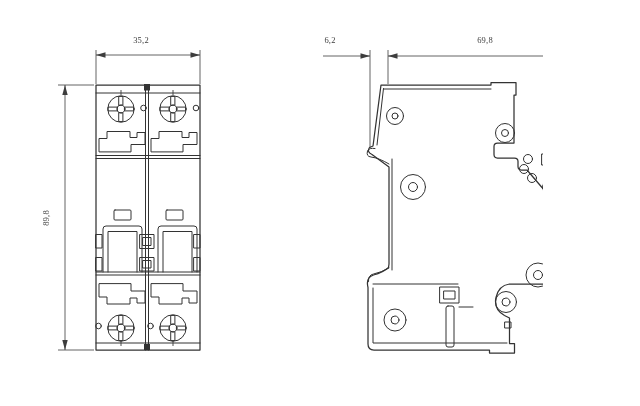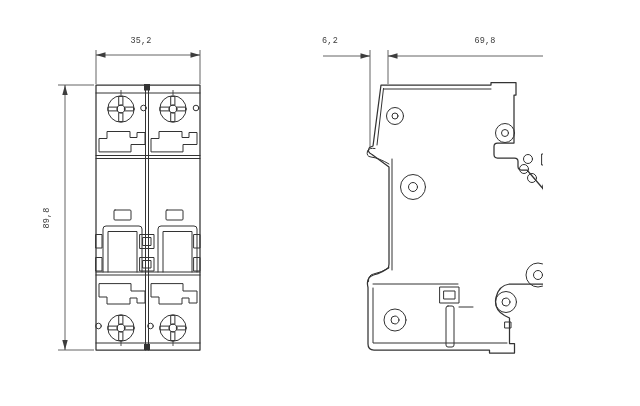--- a/index.html
+++ b/index.html
@@ -1,20 +1,20 @@
 <!DOCTYPE html>
 <html><head>
 <meta charset="utf-8">
 <style>
   html,body{margin:0;padding:0;background:#ffffff;}
   .canvas{
     position:relative;
     width:543px;height:406px;
     background:#ffffff;
-    font-family:Liberation Mono, monospace;
+    font-family:Liberation Serif, serif;
     overflow:hidden;
   }
   svg{display:block;}
   .outline{fill:none;stroke:#333333;stroke-width:1.25;stroke-linejoin:round;stroke-linecap:round;}
   .detail{fill:none;stroke:#333333;stroke-width:1;stroke-linejoin:round;stroke-linecap:round;}
   .thin{fill:none;stroke:#3a3a3a;stroke-width:0.9;}
   .dim{fill:none;stroke:#3d3d3d;stroke-width:0.8;}
   .arrow{fill:#3d3d3d;stroke:none;}
   .solidmark{fill:#333333;stroke:none;}
   .dimtext{fill:#3d3d3d;font-size:8.5px;letter-spacing:0.2px;}

